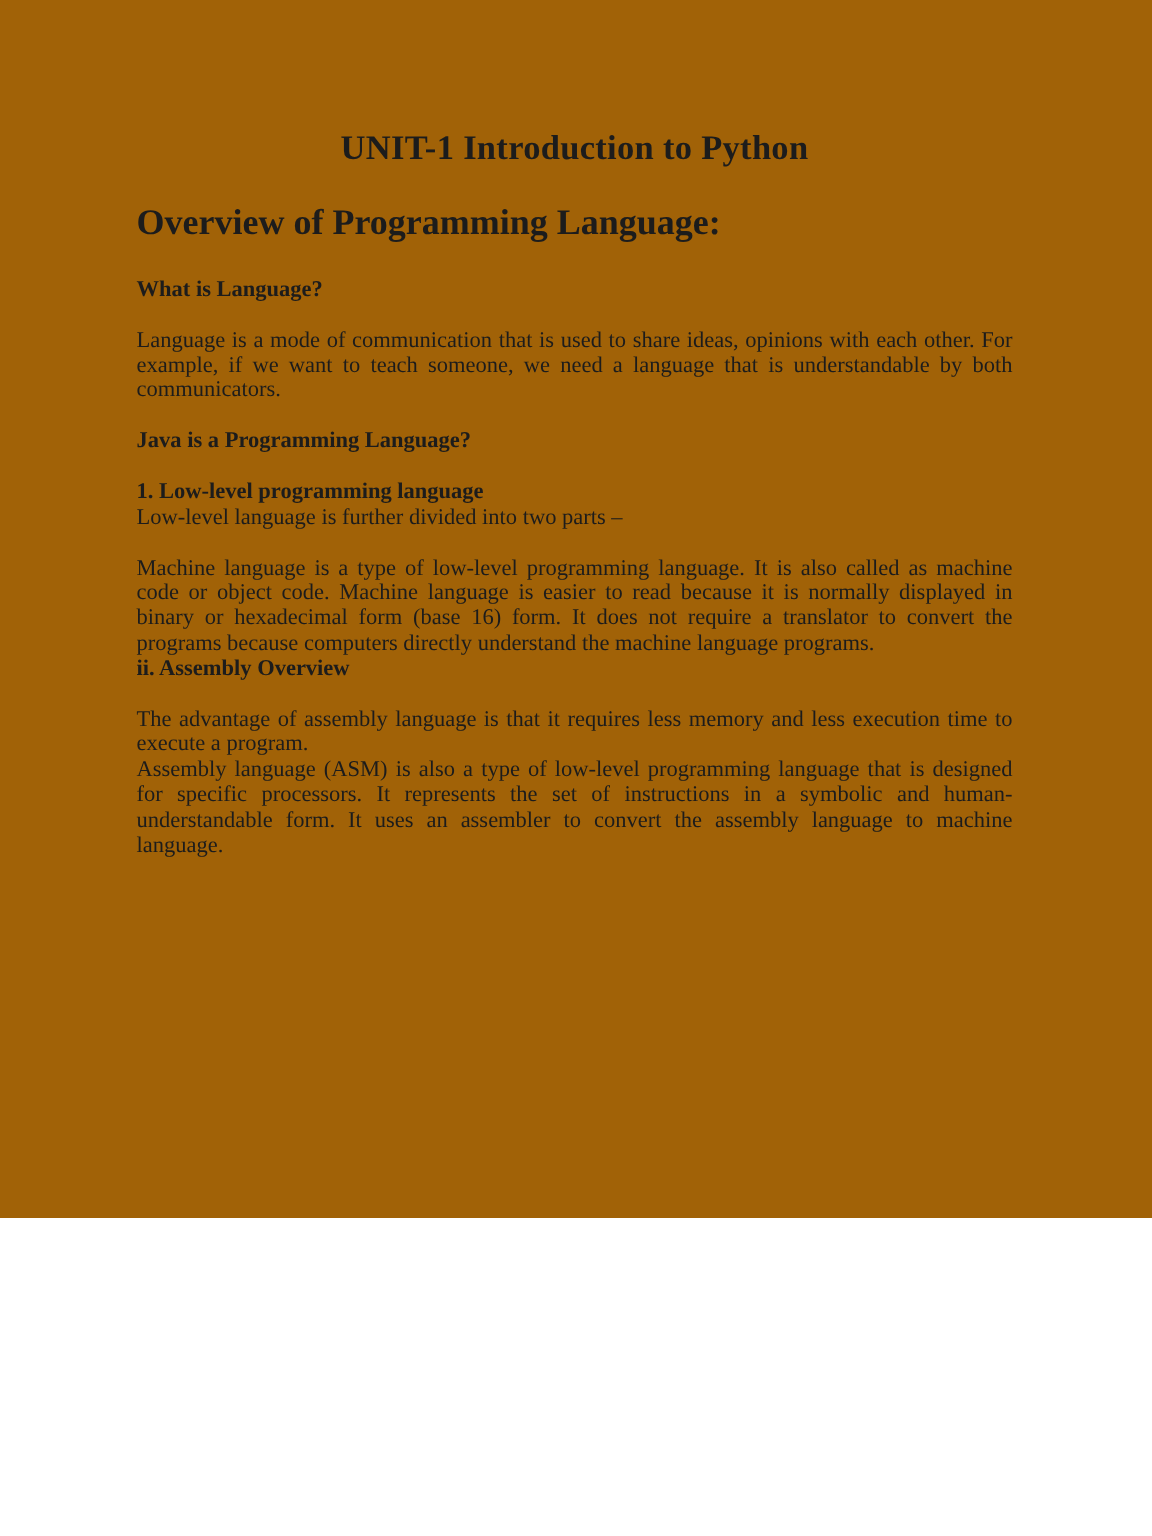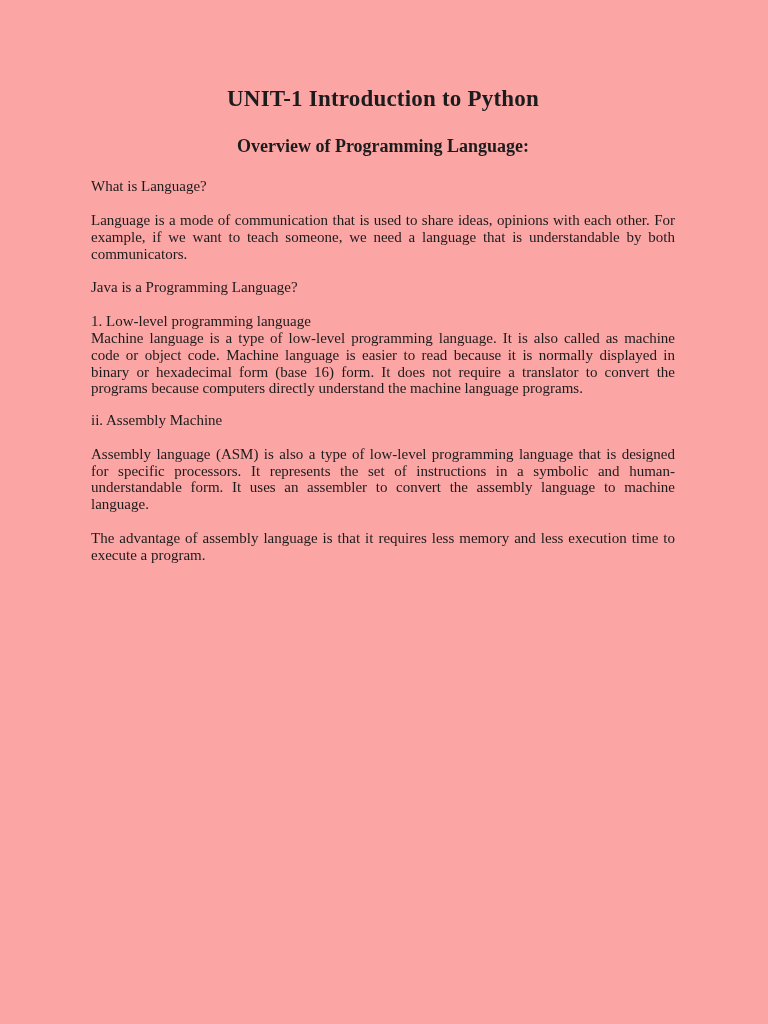--- a/index.html
+++ b/index.html
@@ -5,50 +5,49 @@
   * { box-sizing: border-box; }
   html, body { margin: 0; padding: 0; }
   body {
     width: 768px;
     height: 1024px;
     background: #ffffff;
     overflow: hidden;
   }
   .page {
     width: 768px;
-    height: 1024px;
-    background: #fca5a5;
+    height: 812px;
+    background: #a16207;
     padding: 86px 93px 0 91px;
     font-family: "Liberation Serif", "DejaVu Serif", serif;
     color: #1c1c1c;
   }
   .doc-title {
     font-size: 23px;
     font-weight: bold;
     text-align: center;
     margin: 0 0 24px 0;
     line-height: 1.15;
     letter-spacing: 0.2px;
   }
   .h-lg {
-    font-size: 18px;
+    font-size: 24px;
     font-weight: bold;
     margin: 0 0 21px 0;
     line-height: 1.15;
-    text-align: center;
   }
   .h-sm {
     font-size: 15px;
-    font-weight: normal;
-    margin: 15px 0 17px 0;
+    font-weight: bold;
+    margin: 0 0 17px 0;
     line-height: 16.8px;
   }
   .h-run {               
     font-size: 15px;
-    font-weight: normal;
+    font-weight: bold;
     margin: 0;
     line-height: 16.8px;
   }
   p.body {
     font-size: 15px;
     line-height: 16.8px;
     text-align: justify;
     margin: 0 0 17px 0;
   }
   p.body.tight { margin-bottom: 0; }   
@@ -68,24 +67,25 @@
   <p class="body">Language is a mode of communication that is used to share ideas, opinions with each other. For example, if we want to teach someone, we need a language that is understandable by both communicators.</p>
 
   <h3 class="h-sm">Java is a Programming Language?</h3>
 
 
 
 
   <h3 class="h-run">1. Low-level programming language</h3>
 
 
+  <p class="body">Low-level language is further divided into two parts –</p>
 
 
   <p class="body tight">Machine language is a type of low-level programming language. It is also called as machine code or object code. Machine language is easier to read because it is normally displayed in binary or hexadecimal form (base 16) form. It does not require a translator to convert the programs because computers directly understand the machine language programs.</p>
 
 
-  <h3 class="h-sm">ii. Assembly Machine</h3>
+  <h3 class="h-sm">ii. Assembly Overview</h3>
+
+  <p class="body last">The advantage of assembly language is that it requires less memory and less execution time to execute a program.</p>
 
   <p class="body">Assembly language (ASM) is also a type of low-level programming language that is designed for specific processors. It represents the set of instructions in a symbolic and human- understandable form. It uses an assembler to convert the assembly language to machine language.</p>
-
-  <p class="body last">The advantage of assembly language is that it requires less memory and less execution time to execute a program.</p>
 
 </div>
 
 </body></html>

